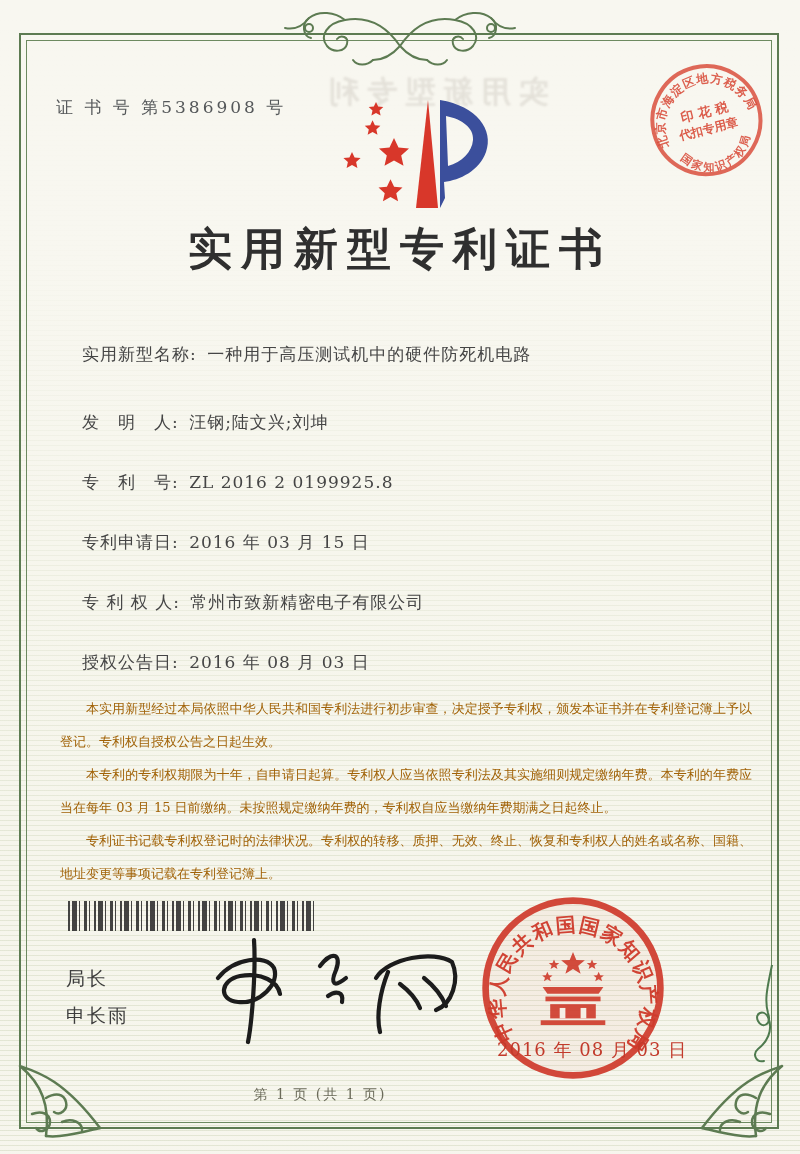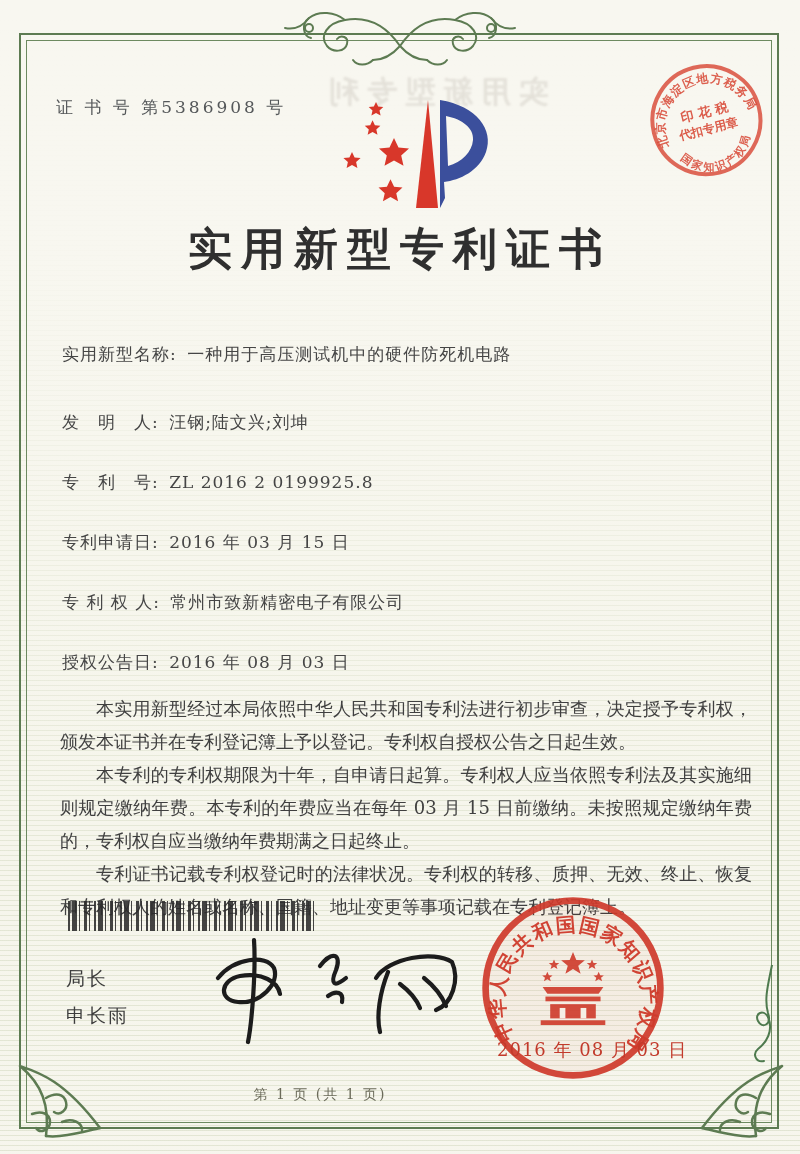--- a/index.html
+++ b/index.html
@@ -50,25 +50,25 @@
 
   .title{
     position:absolute;left:0;top:220px;width:800px;text-align:center;
     font-size:44px;font-weight:900;color:#2f2f2f;letter-spacing:9px;
   }
 
   .field-row{
     position:absolute;left:62px;width:690px;
     font-size:17px;color:#454545;letter-spacing:1px;white-space:nowrap;
   }
-  .field-row .lab{margin-right:4px;}
+  .field-row .lab{margin-right:4px;margin-left:20px;}
 
   .paragraphs{
     position:absolute;left:60px;top:692px;width:692px;
-    font-size:18px;line-height:33px;color:#404040;text-align:justify;
+    font-size:13px;line-height:33px;color:#a16207;text-align:justify;
   }
   .paragraphs p{margin:0;text-indent:2em;}
 
   .barcode{
     position:absolute;left:68px;top:901px;width:248px;height:30px;
     background:repeating-linear-gradient(90deg,
       #2b2b2b 0 2px, transparent 2px 4px,
       #2b2b2b 4px 9px, transparent 9px 11px,
       #2b2b2b 11px 12px, transparent 12px 16px,
       #2b2b2b 16px 19px, transparent 19px 21px,

